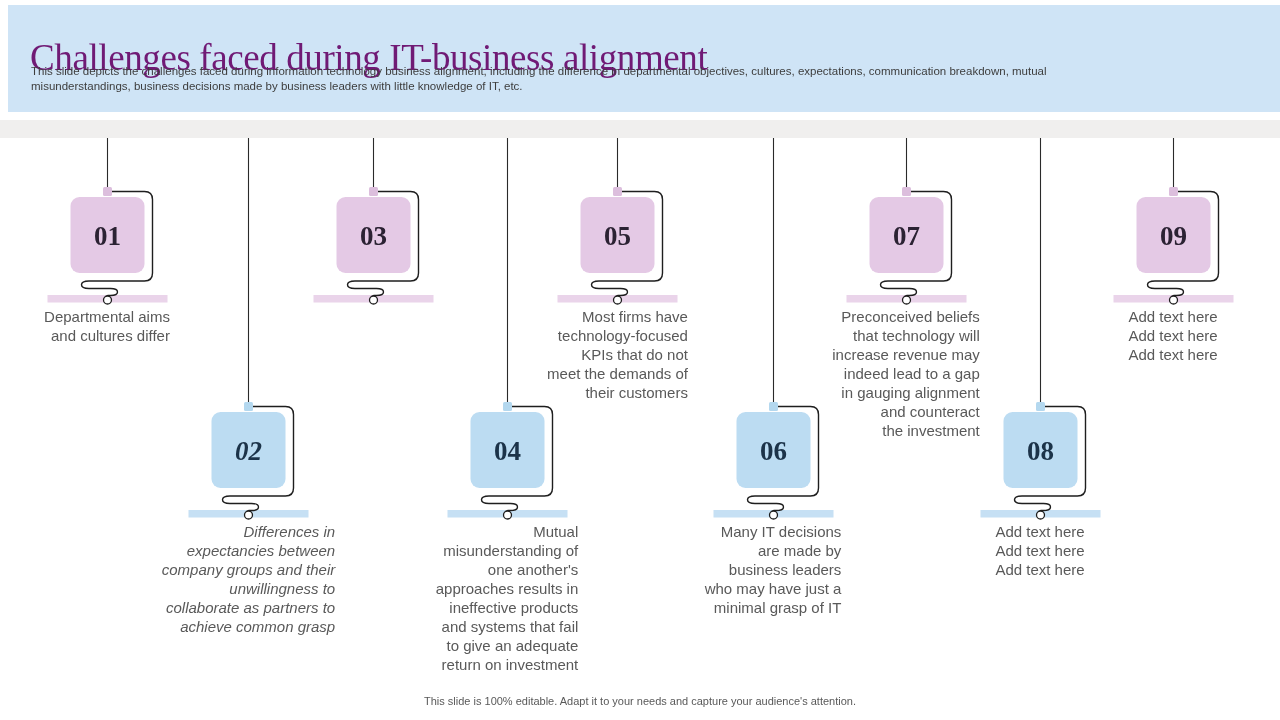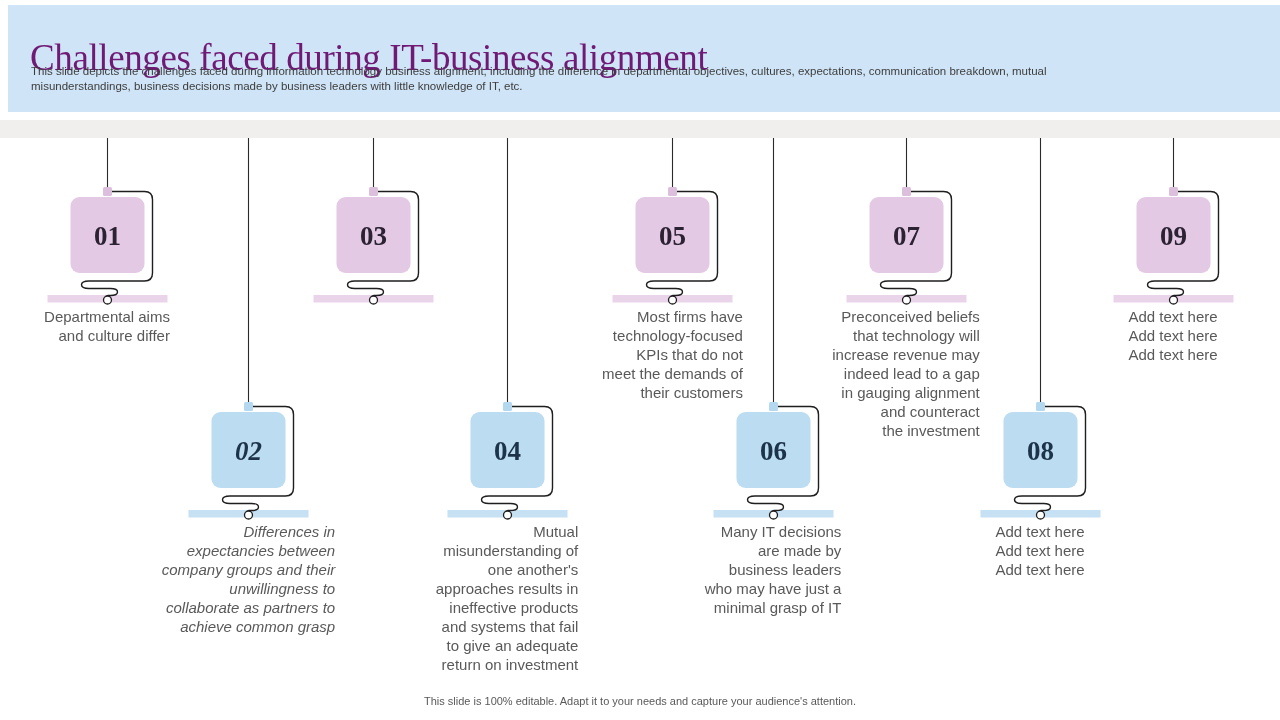--- a/index.html
+++ b/index.html
@@ -40,21 +40,21 @@
           <line x1="66.5" y1="0" x2="66.5" y2="49" stroke="#2a2a2a" stroke-width="1.1"></line>
           <rect x="6.5" y="157" width="120" height="7.5" fill="#ead4ea"></rect>
           <path d="M 71 53.5 H 103.5 Q 111.5 53.5 111.5 61.5 V 135 Q 111.5 143 103.5 143 H 48 Q 40.5 143 40.5 146.8 Q 40.5 150.5 48 150.5 H 69.5 Q 76.5 150.5 76.5 154 Q 76.5 157.5 69.5 157.5 L 67 157.5 Q 64.8 158.3 65.7 160 L 66.4 161.5" fill="none" stroke="#1e1e1e" stroke-width="1.4"></path>
           <rect x="29.5" y="59" width="74" height="76" rx="9" fill="#e4c9e5"></rect>
           <rect x="62" y="49" width="9" height="9" rx="1.5" fill="#dcbedd"></rect>
           <circle cx="66.5" cy="162" r="4" fill="#ffffff" stroke="#1e1e1e" stroke-width="1.3"></circle>
           <text class="step-number" x="66.5" y="98" text-anchor="middle" dominant-baseline="central" fill="#2b2233">01</text>
         </svg>
         <div class="desc" style="top:169px">
           <div class="tline">Departmental aims</div>
-          <div class="tline">and culture differ</div>
+          <div class="tline">and cultures differ</div>
         </div>
       </div>
       <div class="unit" style="left: 182px; font-style: italic;">
         <svg width="133" height="387" viewBox="0 0 133 387">
           <line x1="66.5" y1="0" x2="66.5" y2="264" stroke="#2a2a2a" stroke-width="1.1"></line>
           <rect x="6.5" y="372" width="120" height="7.5" fill="#c6e0f4"></rect>
           <path d="M 71 268.5 H 103.5 Q 111.5 268.5 111.5 276.5 V 350 Q 111.5 358 103.5 358 H 48 Q 40.5 358 40.5 361.8 Q 40.5 365.5 48 365.5 H 69.5 Q 76.5 365.5 76.5 369 Q 76.5 372.5 69.5 372.5 L 67 372.5 Q 64.8 373.3 65.7 375 L 66.4 376.5" fill="none" stroke="#1e1e1e" stroke-width="1.4"></path>
           <rect x="29.5" y="274" width="74" height="76" rx="9" fill="#bcdcf2"></rect>
           <rect x="62" y="264" width="9" height="9" rx="1.5" fill="#b4d8ef"></rect>
           <circle cx="66.5" cy="377" r="4" fill="#ffffff" stroke="#1e1e1e" stroke-width="1.3"></circle>
@@ -94,21 +94,21 @@
           <div class="tline">Mutual</div>
           <div class="tline">misunderstanding of</div>
           <div class="tline">one another's</div>
           <div class="tline">approaches results in</div>
           <div class="tline">ineffective products</div>
           <div class="tline">and systems that fail</div>
           <div class="tline">to give an adequate</div>
           <div class="tline">return on investment</div>
         </div>
       </div>
-      <div class="unit" style="left: 606px;">
+      <div class="unit" style="left: 551px;">
         <svg width="133" height="172" viewBox="0 0 133 172">
           <line x1="66.5" y1="0" x2="66.5" y2="49" stroke="#2a2a2a" stroke-width="1.1"></line>
           <rect x="6.5" y="157" width="120" height="7.5" fill="#ead4ea"></rect>
           <path d="M 71 53.5 H 103.5 Q 111.5 53.5 111.5 61.5 V 135 Q 111.5 143 103.5 143 H 48 Q 40.5 143 40.5 146.8 Q 40.5 150.5 48 150.5 H 69.5 Q 76.5 150.5 76.5 154 Q 76.5 157.5 69.5 157.5 L 67 157.5 Q 64.8 158.3 65.7 160 L 66.4 161.5" fill="none" stroke="#1e1e1e" stroke-width="1.4"></path>
           <rect x="29.5" y="59" width="74" height="76" rx="9" fill="#e4c9e5"></rect>
           <rect x="62" y="49" width="9" height="9" rx="1.5" fill="#dcbedd"></rect>
           <circle cx="66.5" cy="162" r="4" fill="#ffffff" stroke="#1e1e1e" stroke-width="1.3"></circle>
           <text class="step-number" x="66.5" y="98" text-anchor="middle" dominant-baseline="central" fill="#2b2233">05</text>
         </svg>
         <div class="desc" style="top:169px">

